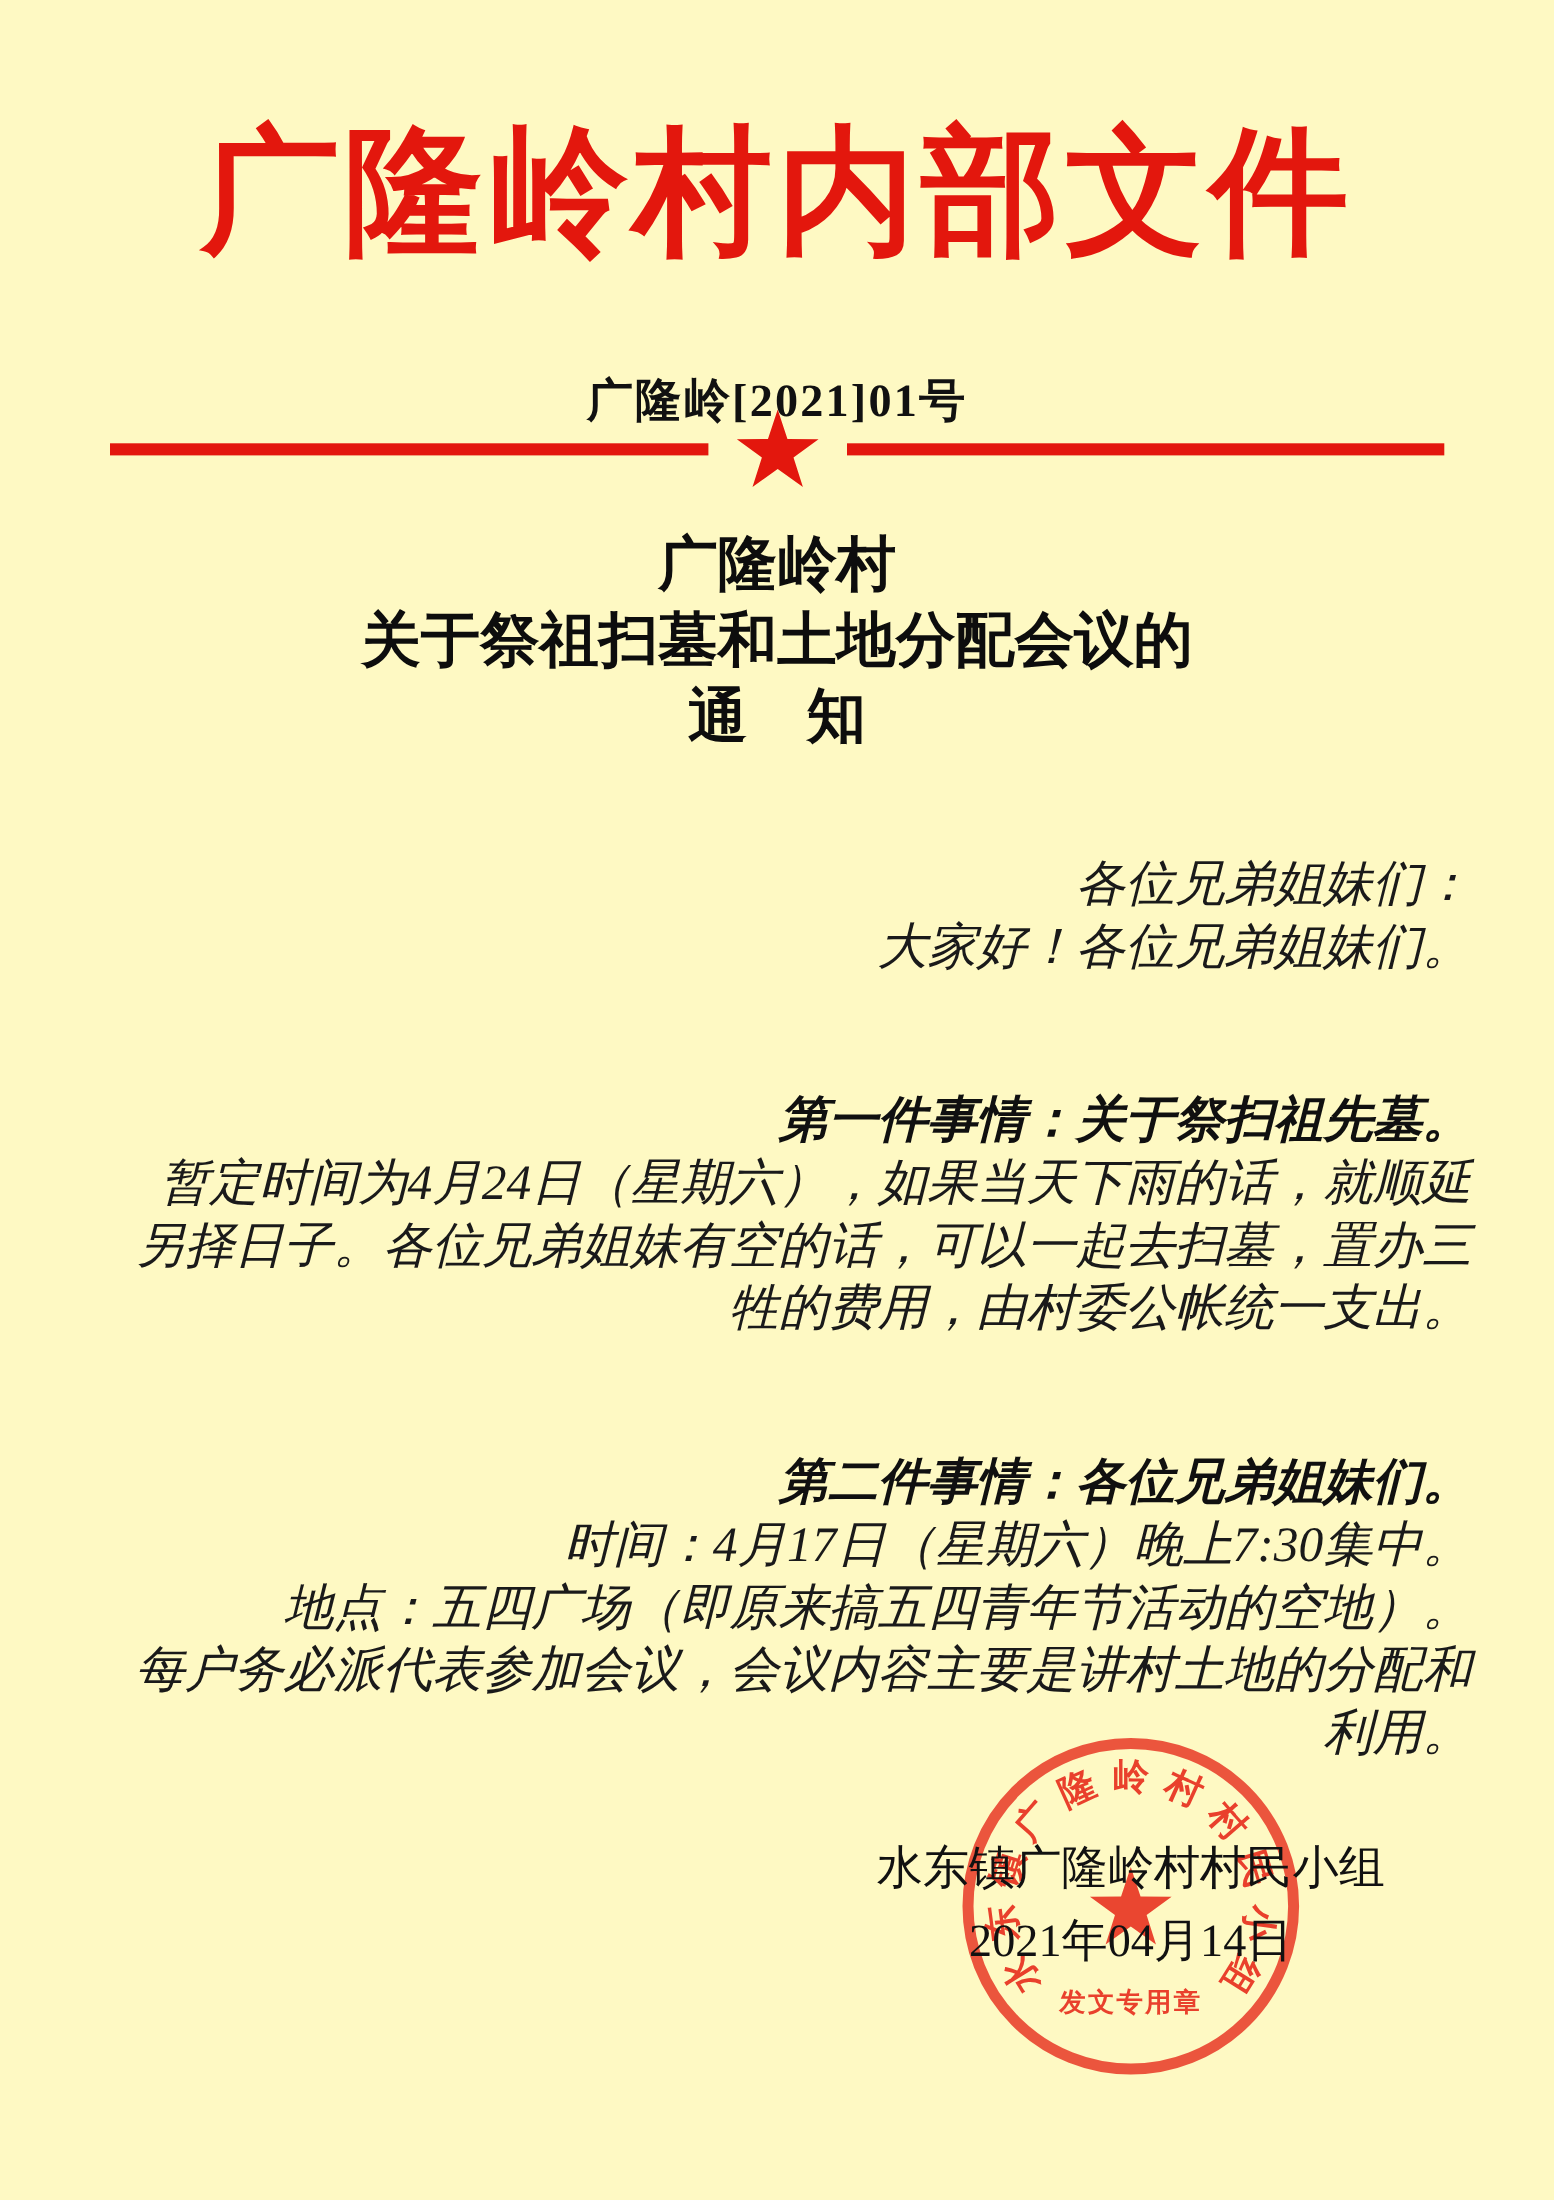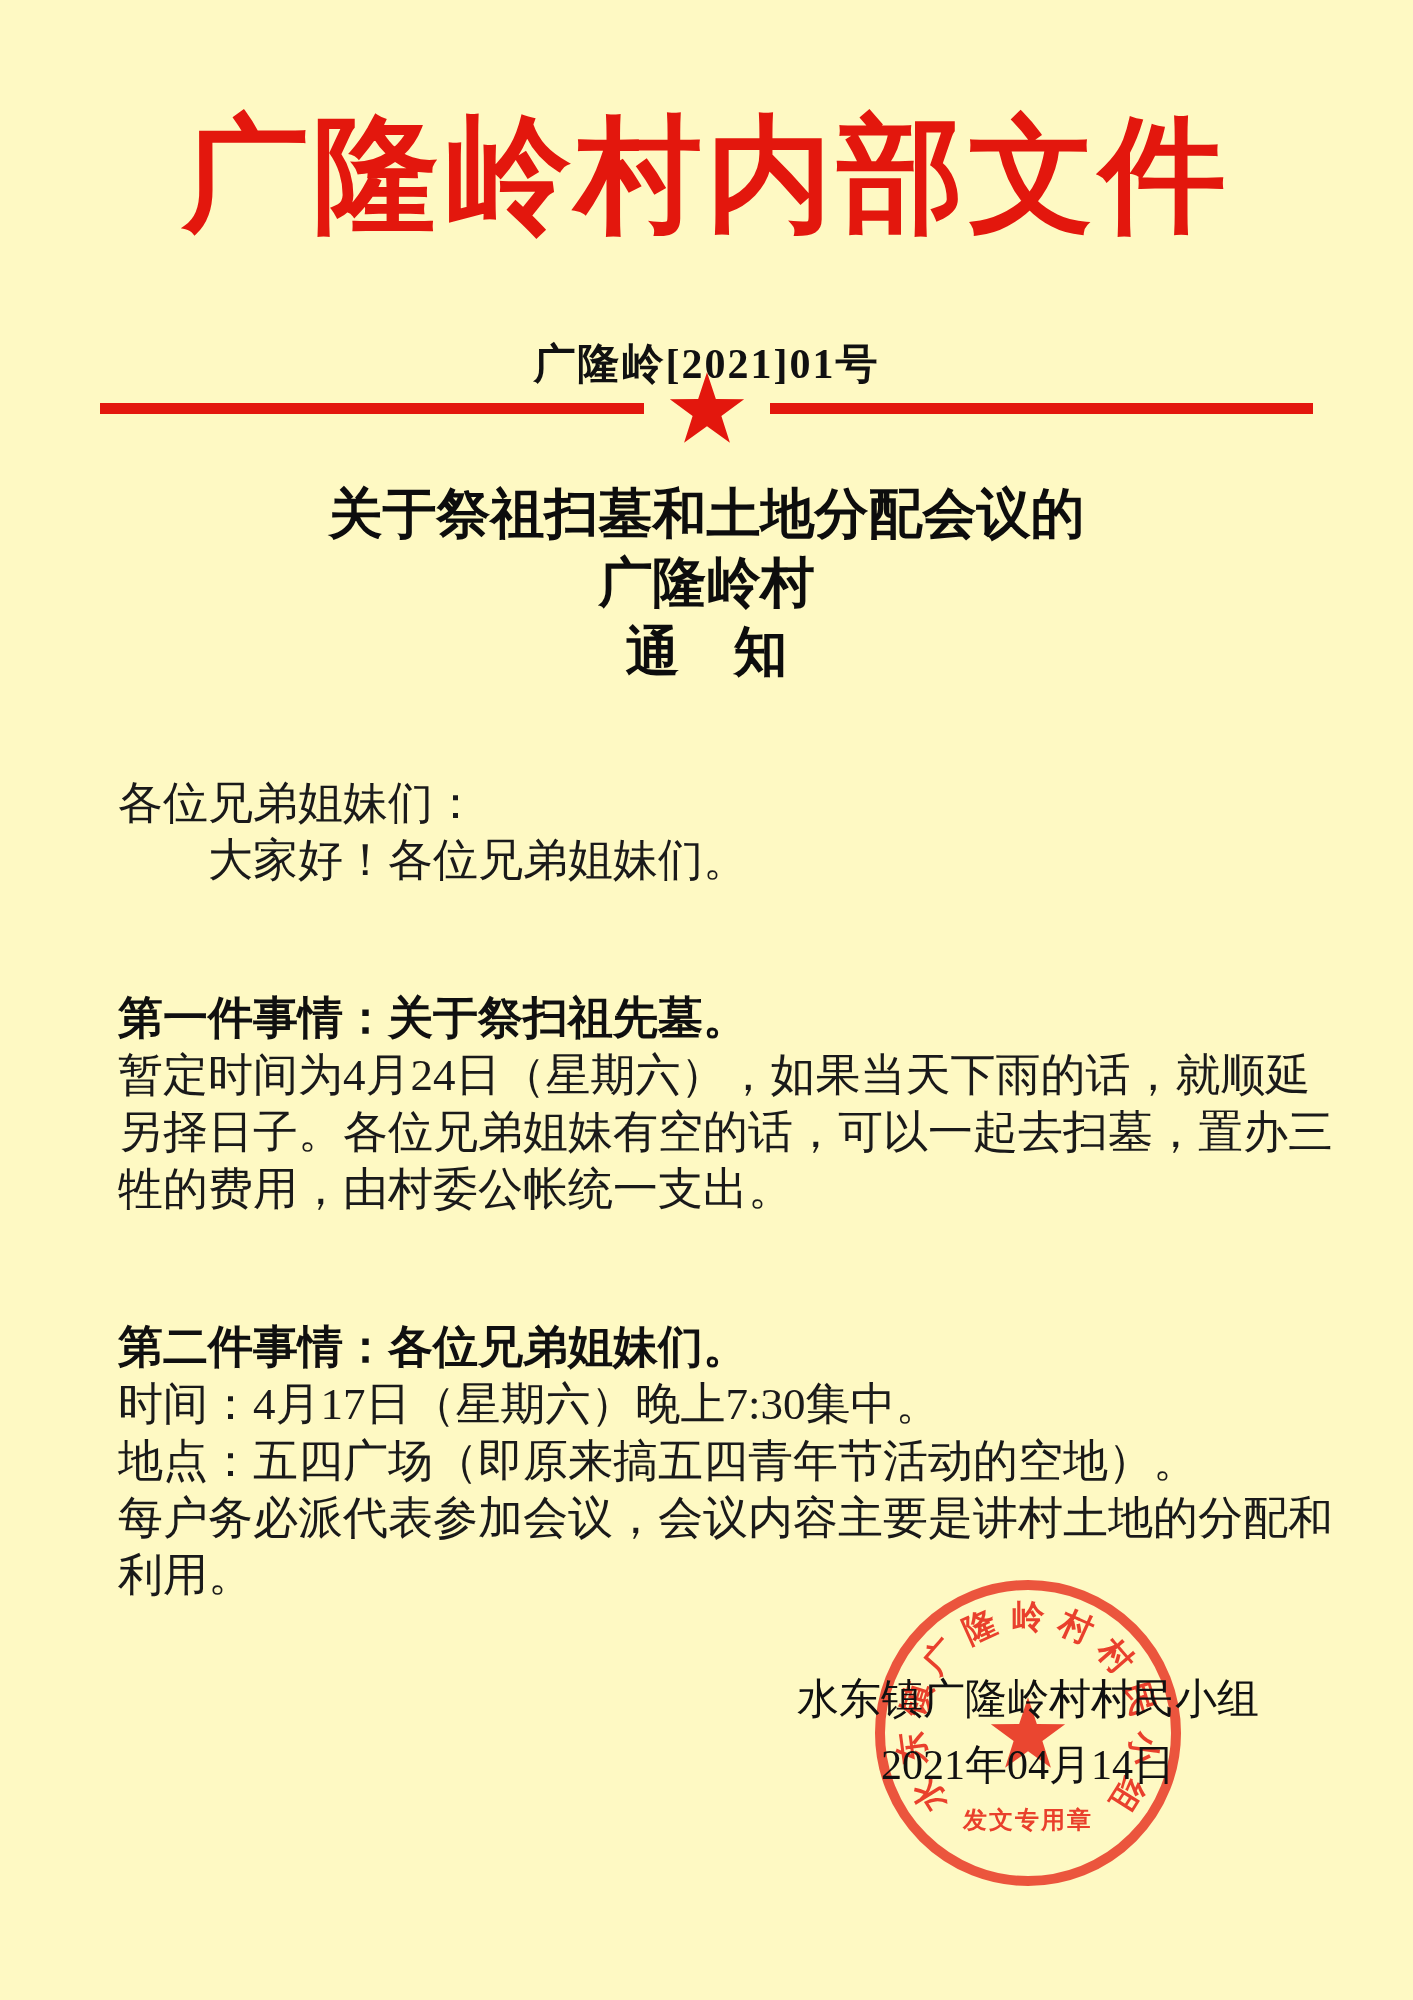--- a/index.html
+++ b/index.html
@@ -51,21 +51,22 @@
     line-height:69px;
     color:#0d0d0d;
   }
   
   .body-text{
     position:absolute;left:118px;top:775px;width:1220px;
     font-family:"Liberation Serif",serif;
     font-size:45px;
     line-height:57px;
     color:#1a1a1a;
-    text-align:left;
+    text-align:right;
+    font-style:italic;
   }
   .body-text p{margin:0;padding:0;}
   .body-text .greeting{text-indent:2em;}
   .body-text .gap{height:57px;}
   .body-text .sec-heading{font-weight:700;color:#101010;margin-top:44px;}
   
   .signature{
     position:absolute;left:797px;top:1666px;width:462px;
     text-align:center;
     font-family:"Liberation Serif",serif;
@@ -118,22 +119,22 @@
     <div class="seg"></div>
     <div class="star-wrap">
       <svg viewBox="0 0 100 96" xmlns="http://www.w3.org/2000/svg">
         <polygon fill="#e3170d" points="50,4 60.9,37 95.7,37.2 67.7,57.7 78.2,90.8 50,70.6 21.8,90.8 32.3,57.7 4.3,37.2 39.1,37"></polygon>
       </svg>
     </div>
     <div class="seg"></div>
   </div>
 
   <div class="notice-title">
+    <div>广隆岭村</div>
     <div>关于祭祖扫墓和土地分配会议的</div>
-    <div>广隆岭村</div>
     <div>通　知</div>
   </div>
 
   <div class="body-text">
     <p>各位兄弟姐妹们：</p>
     <p class="greeting">大家好！各位兄弟姐妹们。</p>
     <div class="gap"></div>
     <p class="sec-heading">第一件事情：关于祭扫祖先墓。</p>
     <p>暂定时间为4月24日（星期六），如果当天下雨的话，就顺延另择日子。各位兄弟姐妹有空的话，可以一起去扫墓，置办三牲的费用，由村委公帐统一支出。</p>
     <div class="gap"></div>

